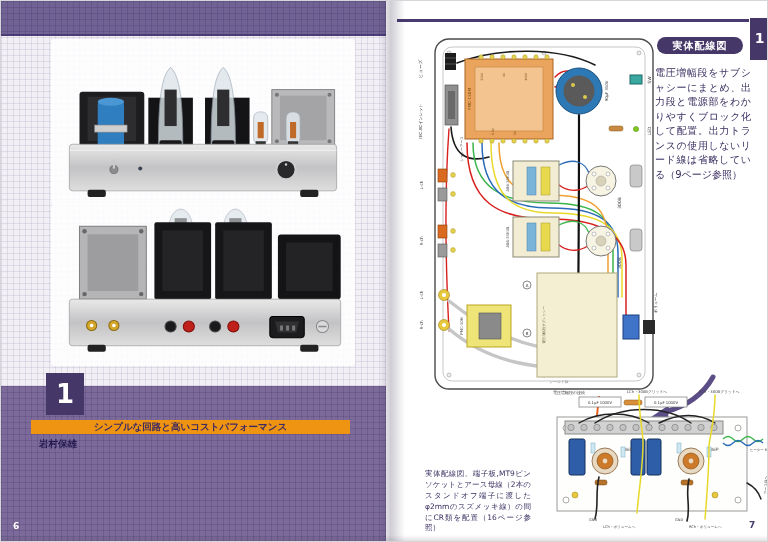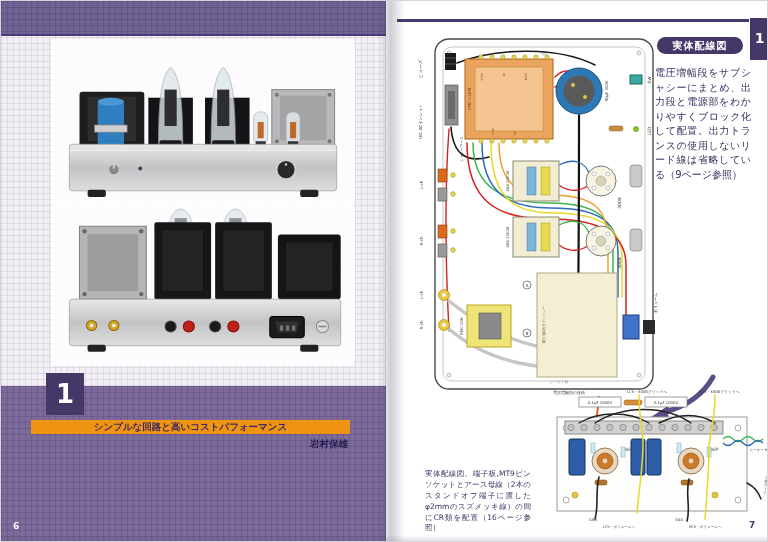--- a/index.html
+++ b/index.html
@@ -25,22 +25,22 @@
                      linear-gradient(90deg,rgba(60,42,100,.22) 1px,transparent 1px);
     background-size:6px 6px;}
   .photo-card{background:rgba(255,255,255,.85);border-radius:4px;}
   #chapter-num{left:45px;top:372px;width:38px;height:42px;background:#463769;
     color:#fff;font-size:26px;font-weight:bold;text-align:center;line-height:42px;}
   #chapter-title{left:87px;top:372px;width:270px;height:42px;background:#463769;
     color:#fff;font-weight:bold;font-size:16.5px;line-height:1.22;
     padding:1px 0 0 9px;box-sizing:border-box;letter-spacing:.5px;}
   #chapter-subtitle{left:30px;top:419px;width:319px;height:14px;background:#ef9312;
     color:#3c2a63;font-size:9.5px;font-weight:bold;text-align:center;line-height:14px;}
-  #chapter-author{left:28px;top:437px;width:319px;color:#241a4e;
-    font-size:9.5px;font-weight:bold;text-align:right;}
+  #chapter-author{left:38px;top:437px;width:319px;color:#241a4e;
+    font-size:9.5px;font-weight:bold;text-align:left;}
   #chapter-body{left:36px;top:452px;width:324px;color:#241a4e;
     font-size:9px;line-height:1.55;text-align:justify;}
   #pageno-left{left:12px;top:520px;color:#fff;font-size:9px;font-weight:bold;}
 
   
   #gutter{left:378px;top:0;width:26px;height:542px;
     background:linear-gradient(90deg,rgba(0,0,0,0) 0%,rgba(40,30,60,.22) 45%,rgba(0,0,0,0) 100%);}
   #bottom-shadow{left:0;top:534px;width:768px;height:8px;
     background:linear-gradient(rgba(0,0,0,0),rgba(40,35,60,.18));}
 

